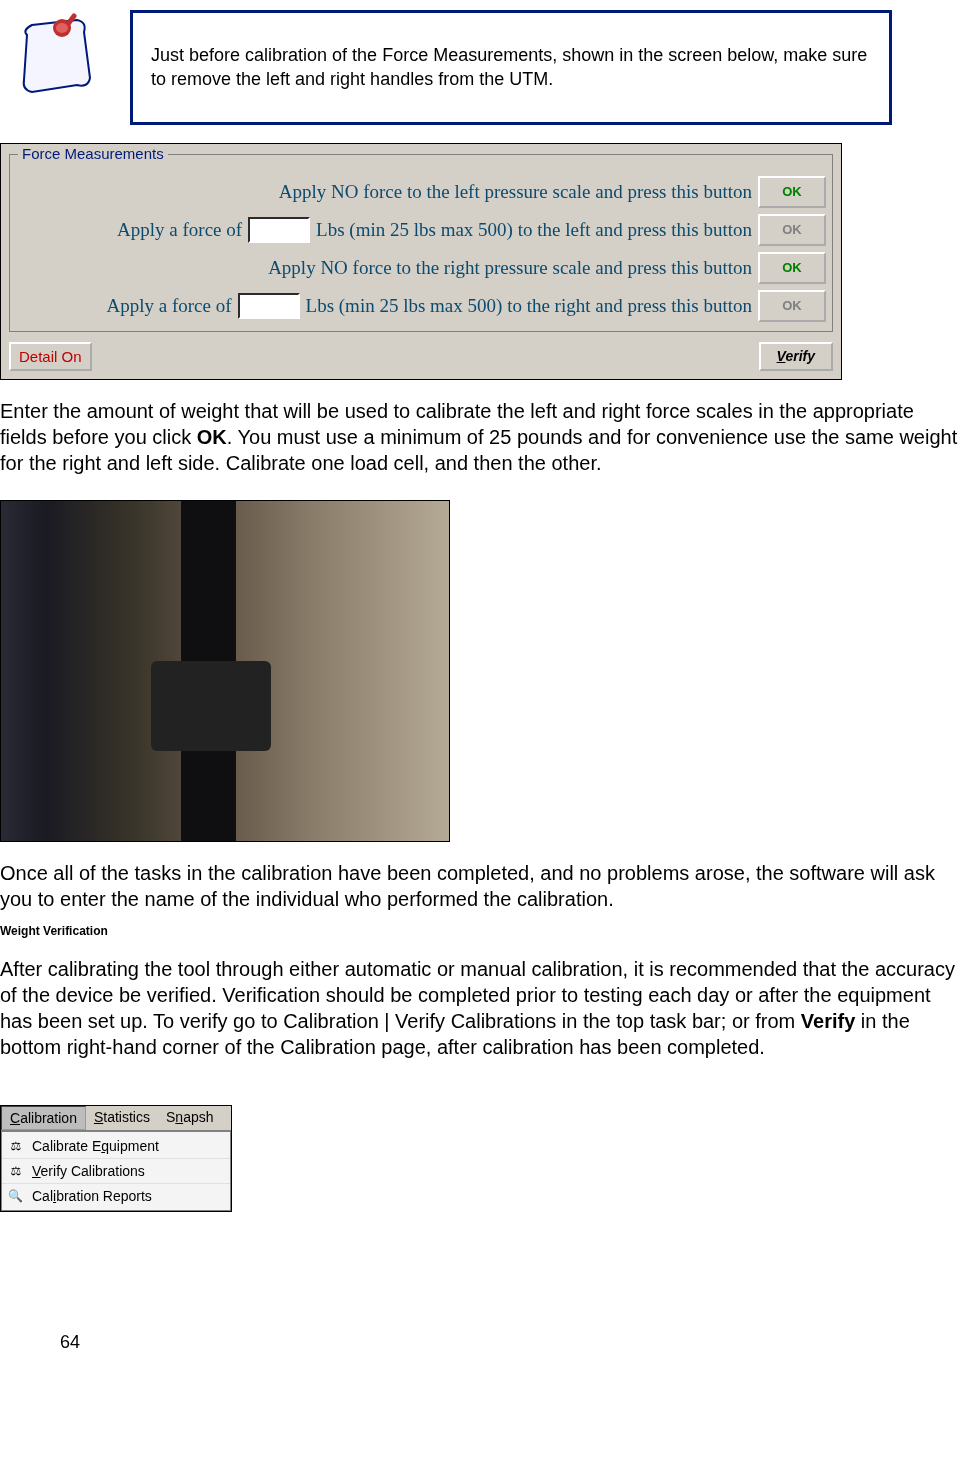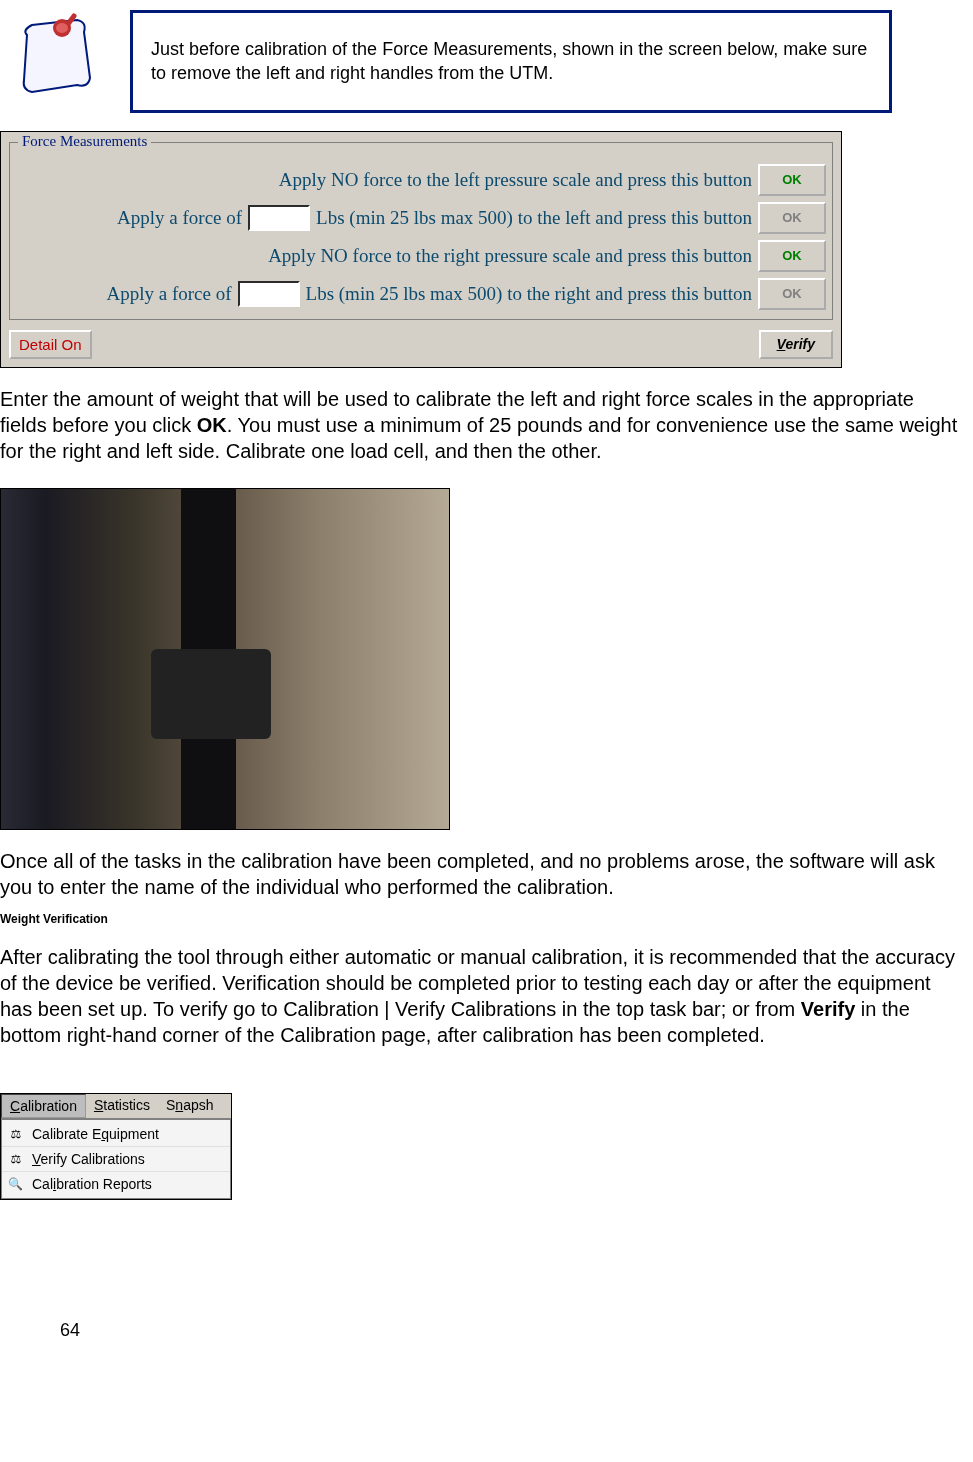--- a/index.html
+++ b/index.html
@@ -12,21 +12,21 @@
     background: #fff;
   }
   .page { padding: 0 0 40px 0; }
   .note-row { display: flex; align-items: flex-start; gap: 28px; padding: 10px 0 0 12px; }
   .note-icon {
     width: 90px; height: 90px; flex-shrink:0;
     display:flex; align-items:center; justify-content:center;
   }
   .note-box {
     border: 3px solid #001a7a;
-    padding: 24px 18px;
+    padding: 30px 18px;
     width: 720px;
     line-height: 1.35;
   }
   .dialog {
     margin: 18px 0 0 0;
     width: 840px;
     border: 1px solid #000;
     background: #d4d0c8;
     font-family: Georgia, "Times New Roman", serif;
     position: relative;
@@ -37,21 +37,21 @@
     margin: 10px 8px 0 8px;
     padding: 18px 6px 6px 6px;
   }
   .groupbox-title {
     position: absolute;
     top: -10px; left: 8px;
     background: #d4d0c8;
     padding: 0 4px;
     color: #001a7a;
     font-size: 15px;
-    font-family: Liberation Serif, serif;
+    font-family: Liberation Sans, sans-serif;
   }
   .row {
     display: flex;
     align-items: center;
     justify-content: flex-end;
     gap: 6px;
     padding: 3px 0;
   }
   .row-text {
     font-size: 19px;

